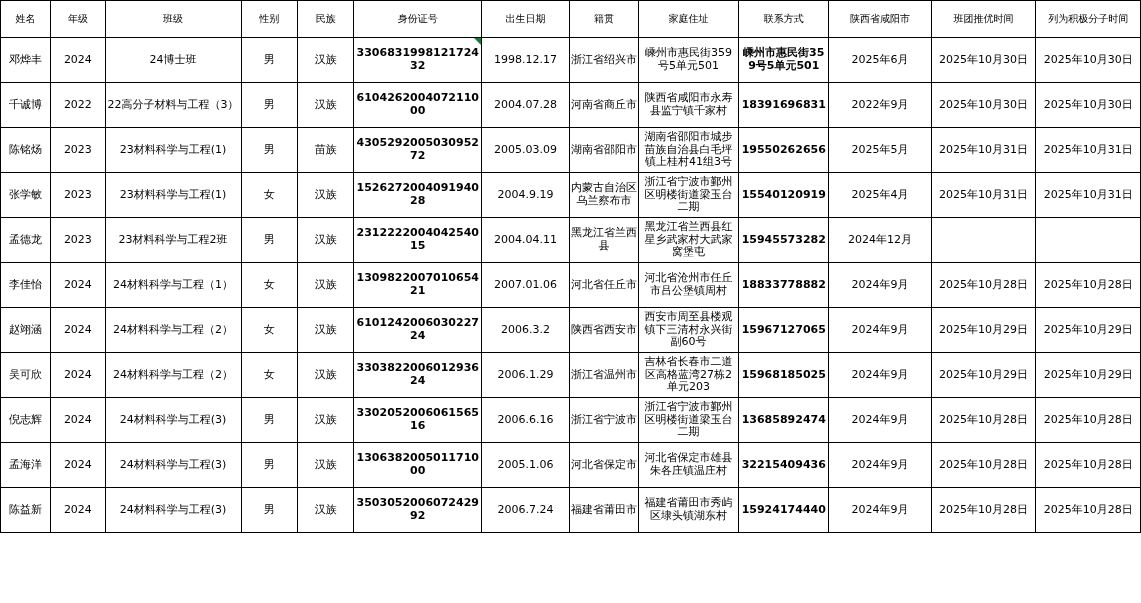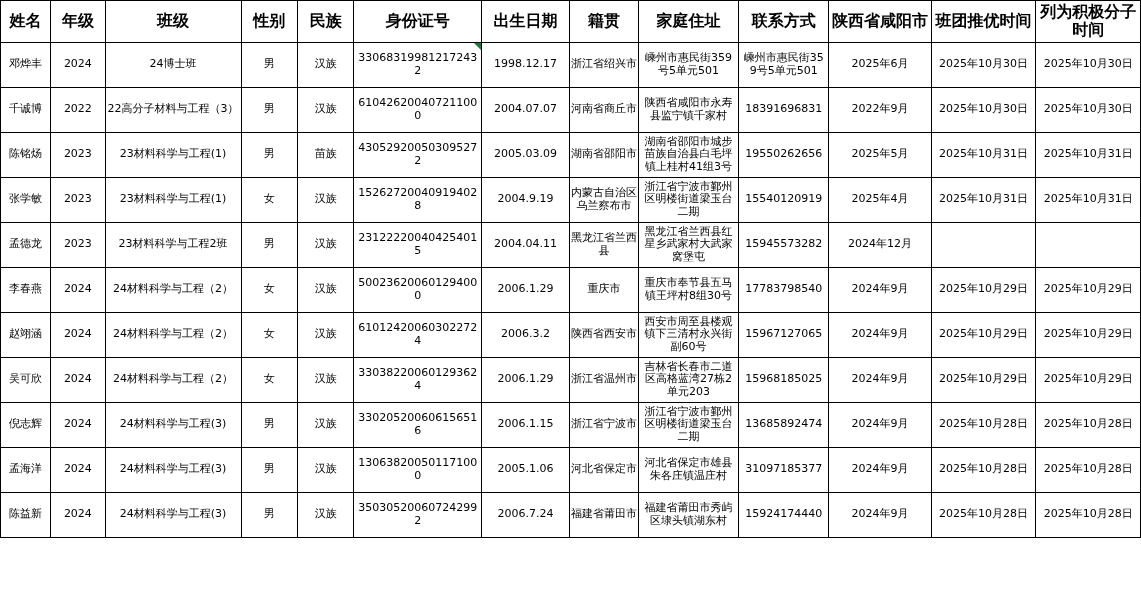--- a/index.html
+++ b/index.html
@@ -24,22 +24,22 @@
     font-size: 11px;
     line-height: 1.15;
     text-align: center;
     vertical-align: middle;
     padding: 2px 1px;
     color: #000000;
     word-break: break-all;
     overflow: hidden;
   }
   table.roster thead th {
-    font-weight: bold;
-    font-size: 16px;
+    font-weight: normal;
+    font-size: 10px;
     height: 32px;
     border-radius: 12px;
   }
   table.roster tbody td {
     height: 40px;
   }
   
   col.c0 { width: 48px; }
   col.c1 { width: 52px; }
   col.c2 { width: 130px; }
@@ -63,20 +63,21 @@
     position: absolute;
     top: 0;
     right: 0;
     width: 0;
     height: 0;
     border-top: 7px solid #1a7a3c;
     border-left: 7px solid transparent;
   }
   .nowrap-small {
     font-size: 10px;
+    font-weight: bold;
   }
 </style>
 </head>
 <body>
 
 <table class="roster">
   <colgroup>
     <col class="c0">
       <col class="c1">
       <col class="c2">
@@ -124,21 +125,21 @@
         <td>2025年10月30日</td>
         <td>2025年10月30日</td>
       </tr>
       <tr>
         <td>千诚博</td>
         <td>2022</td>
         <td>22高分子材料与工程（3）</td>
         <td>男</td>
         <td>汉族</td>
         <td class="nowrap-small">610426200407211000</td>
-        <td>2004.07.07</td>
+        <td>2004.07.28</td>
         <td>河南省商丘市</td>
         <td>陕西省咸阳市永寿县监宁镇千家村</td>
         <td class="nowrap-small">18391696831</td>
         <td>2022年9月</td>
         <td>2025年10月30日</td>
         <td>2025年10月30日</td>
       </tr>
       <tr>
         <td>陈铭炀</td>
         <td>2023</td>
@@ -178,33 +179,33 @@
         <td class="nowrap-small">231222200404254015</td>
         <td>2004.04.11</td>
         <td>黑龙江省兰西县</td>
         <td>黑龙江省兰西县红星乡武家村大武家窝堡屯</td>
         <td class="nowrap-small">15945573282</td>
         <td>2024年12月</td>
         <td></td>
         <td></td>
       </tr>
       <tr>
-        <td>李春燕</td>
-        <td>2024</td>
-        <td>24材料科学与工程（2）</td>
-        <td>女</td>
-        <td>汉族</td>
-        <td class="nowrap-small">500236200601294000</td>
-        <td>2006.1.29</td>
-        <td>重庆市</td>
-        <td>重庆市奉节县五马镇王坪村8组30号</td>
-        <td class="nowrap-small">17783798540</td>
-        <td>2024年9月</td>
-        <td>2025年10月29日</td>
-        <td>2025年10月29日</td>
+        <td>李佳怡</td>
+        <td>2024</td>
+        <td>24材料科学与工程（1）</td>
+        <td>女</td>
+        <td>汉族</td>
+        <td class="nowrap-small">130982200701065421</td>
+        <td>2007.01.06</td>
+        <td>河北省任丘市</td>
+        <td>河北省沧州市任丘市吕公堡镇周村</td>
+        <td class="nowrap-small">18833778882</td>
+        <td>2024年9月</td>
+        <td>2025年10月28日</td>
+        <td>2025年10月28日</td>
       </tr>
       <tr>
         <td>赵翊涵</td>
         <td>2024</td>
         <td>24材料科学与工程（2）</td>
         <td>女</td>
         <td>汉族</td>
         <td class="nowrap-small">610124200603022724</td>
         <td>2006.3.2</td>
         <td>陕西省西安市</td>
@@ -229,39 +230,39 @@
         <td>2025年10月29日</td>
         <td>2025年10月29日</td>
       </tr>
       <tr>
         <td>倪志辉</td>
         <td>2024</td>
         <td>24材料科学与工程(3)</td>
         <td>男</td>
         <td>汉族</td>
         <td class="nowrap-small">330205200606156516</td>
-        <td>2006.1.15</td>
+        <td>2006.6.16</td>
         <td>浙江省宁波市</td>
         <td>浙江省宁波市鄞州区明楼街道梁玉台二期</td>
         <td class="nowrap-small">13685892474</td>
         <td>2024年9月</td>
         <td>2025年10月28日</td>
         <td>2025年10月28日</td>
       </tr>
       <tr>
         <td>孟海洋</td>
         <td>2024</td>
         <td>24材料科学与工程(3)</td>
         <td>男</td>
         <td>汉族</td>
         <td class="nowrap-small">130638200501171000</td>
         <td>2005.1.06</td>
         <td>河北省保定市</td>
         <td>河北省保定市雄县朱各庄镇温庄村</td>
-        <td class="nowrap-small">31097185377</td>
+        <td class="nowrap-small">32215409436</td>
         <td>2024年9月</td>
         <td>2025年10月28日</td>
         <td>2025年10月28日</td>
       </tr>
       <tr>
         <td>陈益新</td>
         <td>2024</td>
         <td>24材料科学与工程(3)</td>
         <td>男</td>
         <td>汉族</td>

